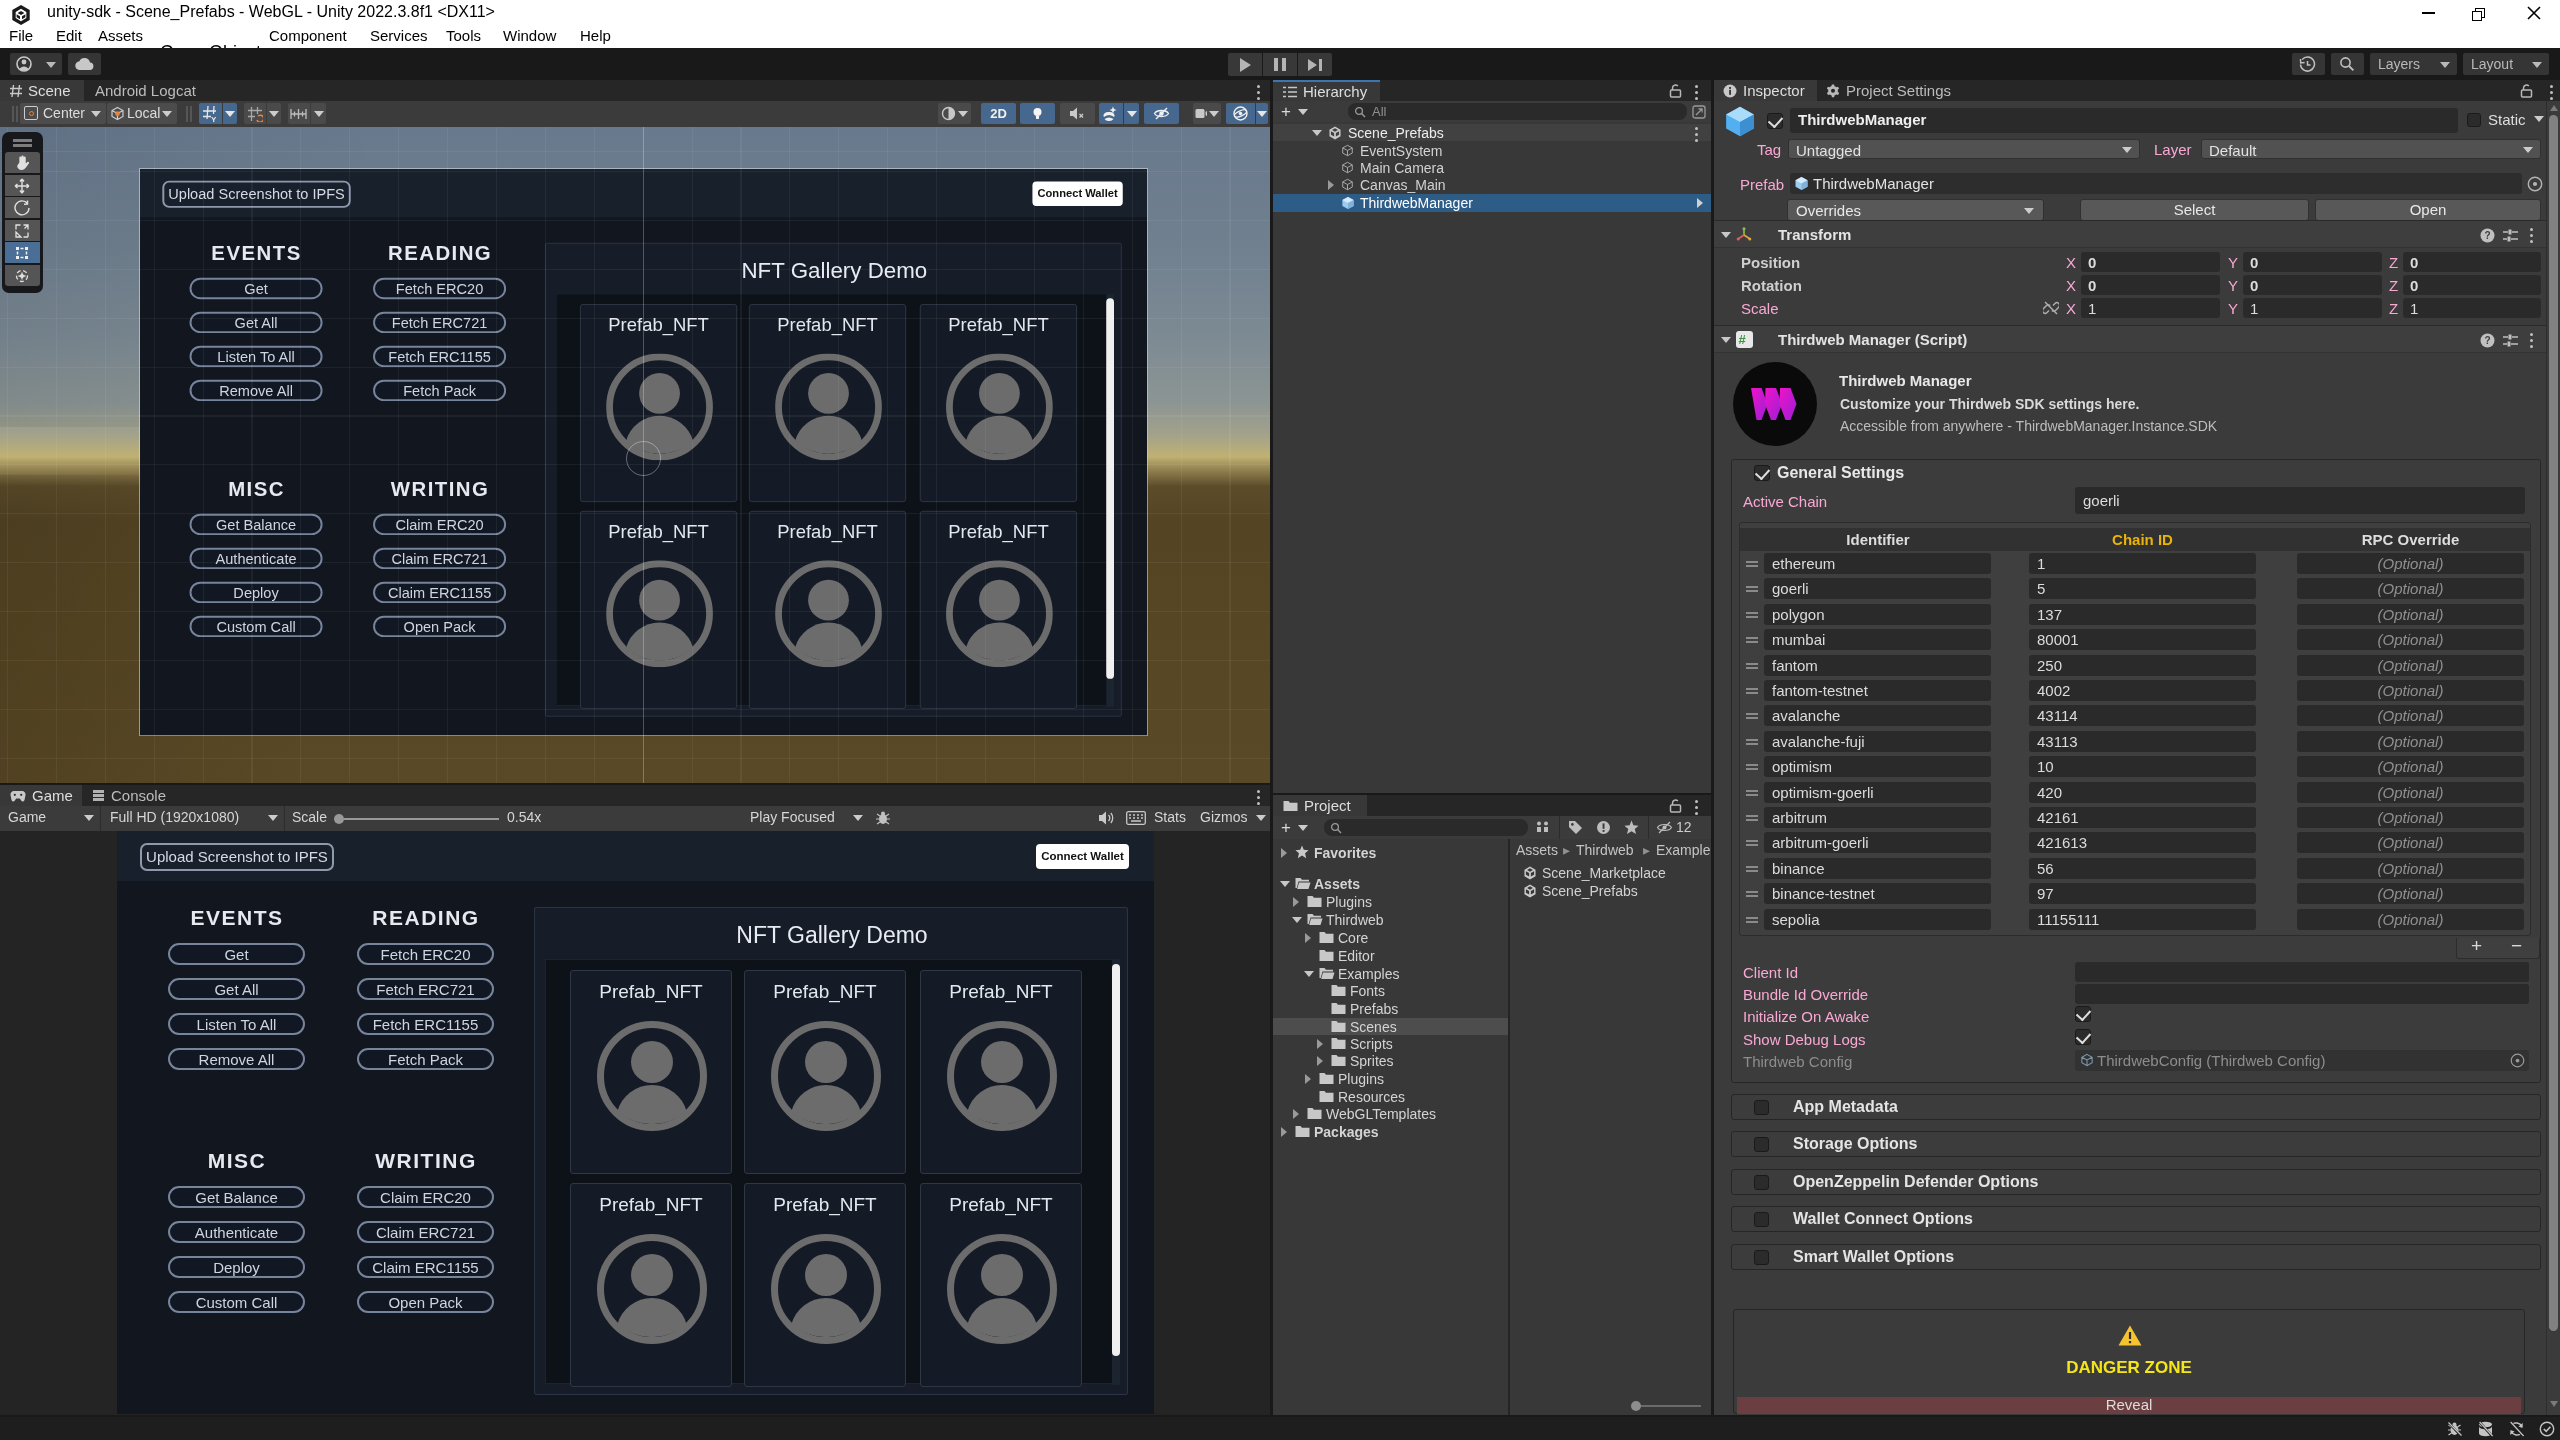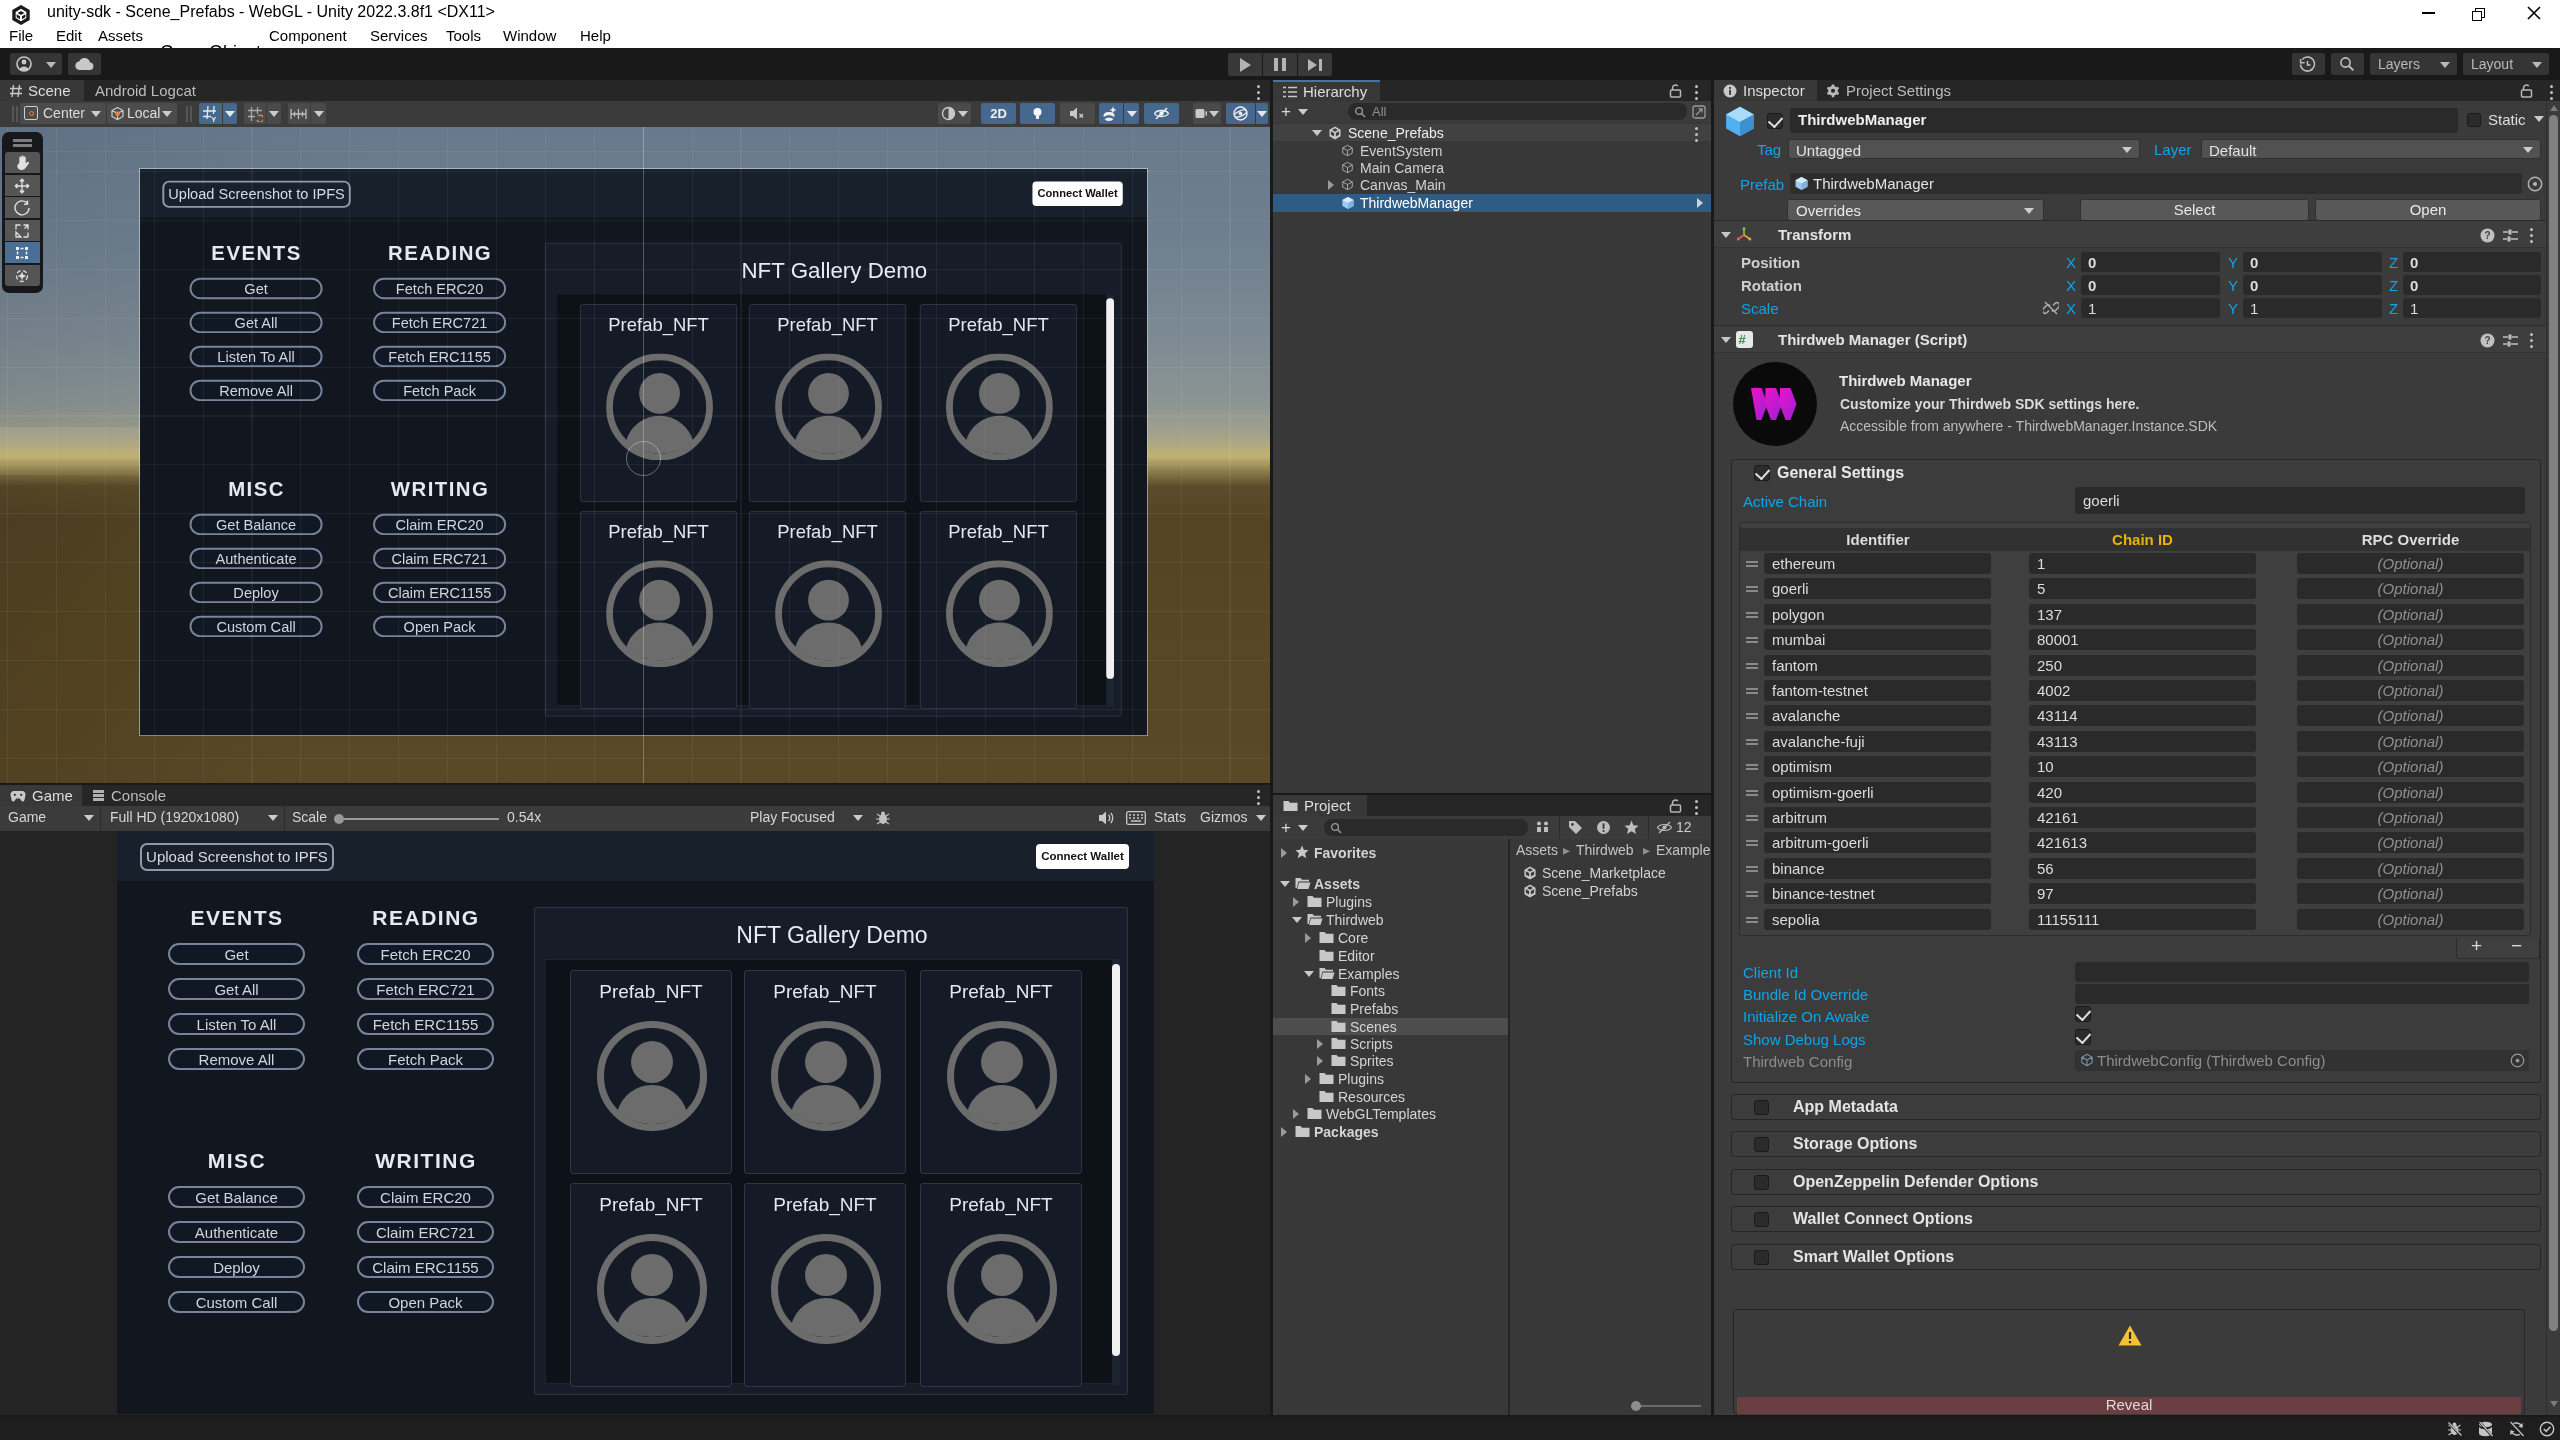--- a/index.html
+++ b/index.html
@@ -4,21 +4,21 @@
 <style>
   * { margin:0; padding:0; box-sizing:border-box; }
   html,body { width:2560px; height:1440px; overflow:hidden; background:#191919;
     font-family:"Liberation Sans", sans-serif; }
   .abs { position:absolute; }
   .tabrow { background:#262626; }
   .tab { position:absolute; top:0; height:100%; background:#383838; color:#dedede;
     font-size:15px; display:flex; align-items:center; }
   .tabtxt { color:#bcbcbc; font-size:15px; position:absolute; display:flex; align-items:center; height:100%; }
   .toolrow { background:#3b3b3b;padding-left:12px; }
-  .lbl { color:#0ea5e9; font-size:15px; }
+  .lbl { color:#f9a8d4; font-size:15px; }
   .fld { background:#2a2a2a; border-radius:3px; color:#dcdcdc; font-size:15px; }
   .ddown { background:#515151; border-radius:3px; color:#e2e2e2; font-size:15px;
     border:1px solid #303030; }
   .btn { background:#585858; border-radius:3px; color:#e8e8e8; font-size:15px;
     border:1px solid #303030; text-align:center; }
   .caret { width:0; height:0; border-left:5px solid transparent; border-right:5px solid transparent;
     border-top:6px solid #cccccc; position:absolute; }
   .caretr { width:0; height:0; border-top:5px solid transparent; border-bottom:5px solid transparent;
     border-left:6px solid #9a9a9a; position:absolute; }
   .chk { background:#2b2b2b; border:1px solid #1a1a1a; border-radius:3px; position:absolute; }
@@ -1205,20 +1205,21 @@
       <div class="chk" style="left:22px;top:5px;width:15px;height:15px;"></div>
       <div class="gt">Smart Wallet Options</div>
     </div>
 
   <div class="abs" style="left:19px;top:1229px;width:792px;height:105px;border:1px solid #262626;border-radius:3px;">
     <svg class="abs" style="left:384px;top:15px;" width="24" height="21" viewBox="0 0 24 21">
       <path fill="#f5c330" d="M12 0.5 L23.5 20.5 L0.5 20.5 Z"></path>
       <rect x="10.9" y="7" width="2.2" height="7" fill="#2a2a2a"></rect>
       <rect x="10.9" y="16" width="2.2" height="2.2" fill="#2a2a2a"></rect>
     </svg>
+    <div class="abs" style="left:0;top:48px;width:100%;text-align:center;font-size:17px;font-weight:bold;color:#f5e617;">DANGER ZONE</div>
     <div class="abs" style="left:3px;top:87px;width:784px;height:17px;background:#6b3f41;color:#dcdcdc;font-size:15px;text-align:center;line-height:15px;">Reveal</div>
   </div>
 
   <div class="abs" style="left:832px;top:21px;width:14px;height:1314px;background:#3b3b3b;border-left:1px solid #2e2e2e;">
     <div class="abs" style="left:3px;top:4px;width:0;height:0;border-left:4px solid transparent;border-right:4px solid transparent;border-bottom:6px solid #7a7a7a;"></div>
     <div class="abs" style="left:2px;top:14px;width:9px;height:1216px;background:#818181;border-radius:5px;"></div>
     <div class="abs" style="left:3px;top:1300px;width:0;height:0;border-left:4px solid transparent;border-right:4px solid transparent;border-top:6px solid #7a7a7a;"></div>
   </div>
 </div>
 

